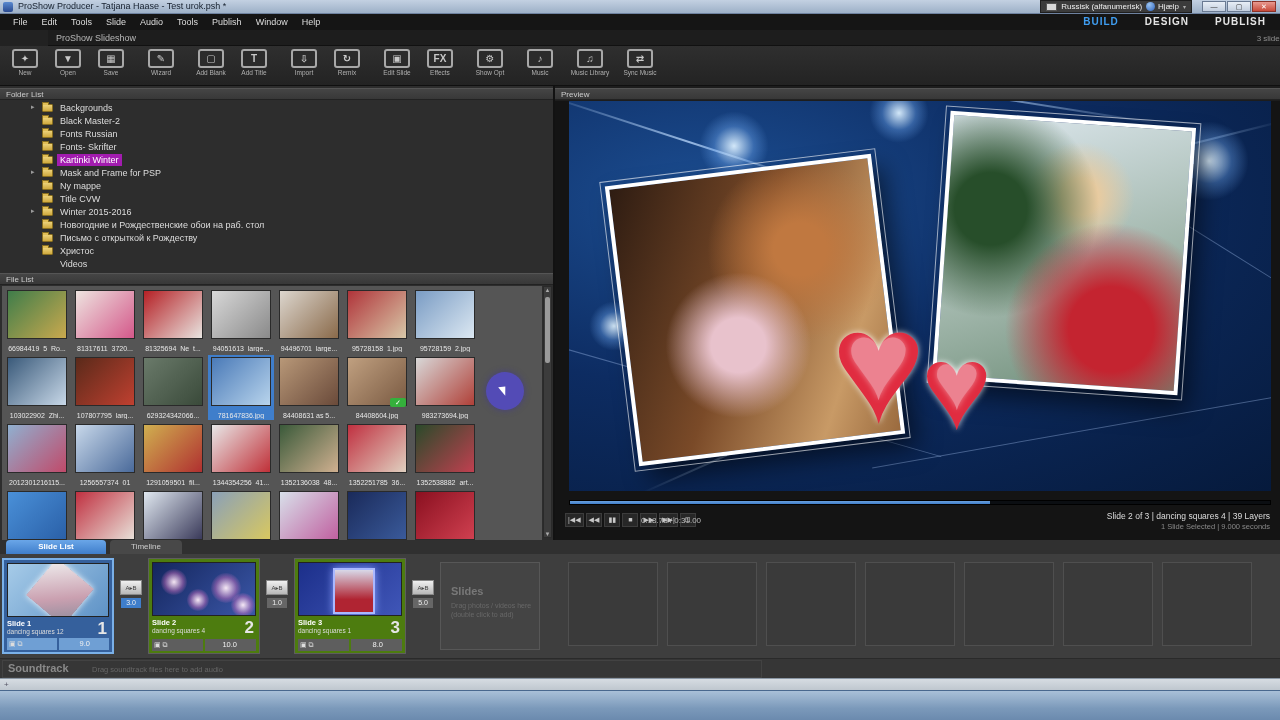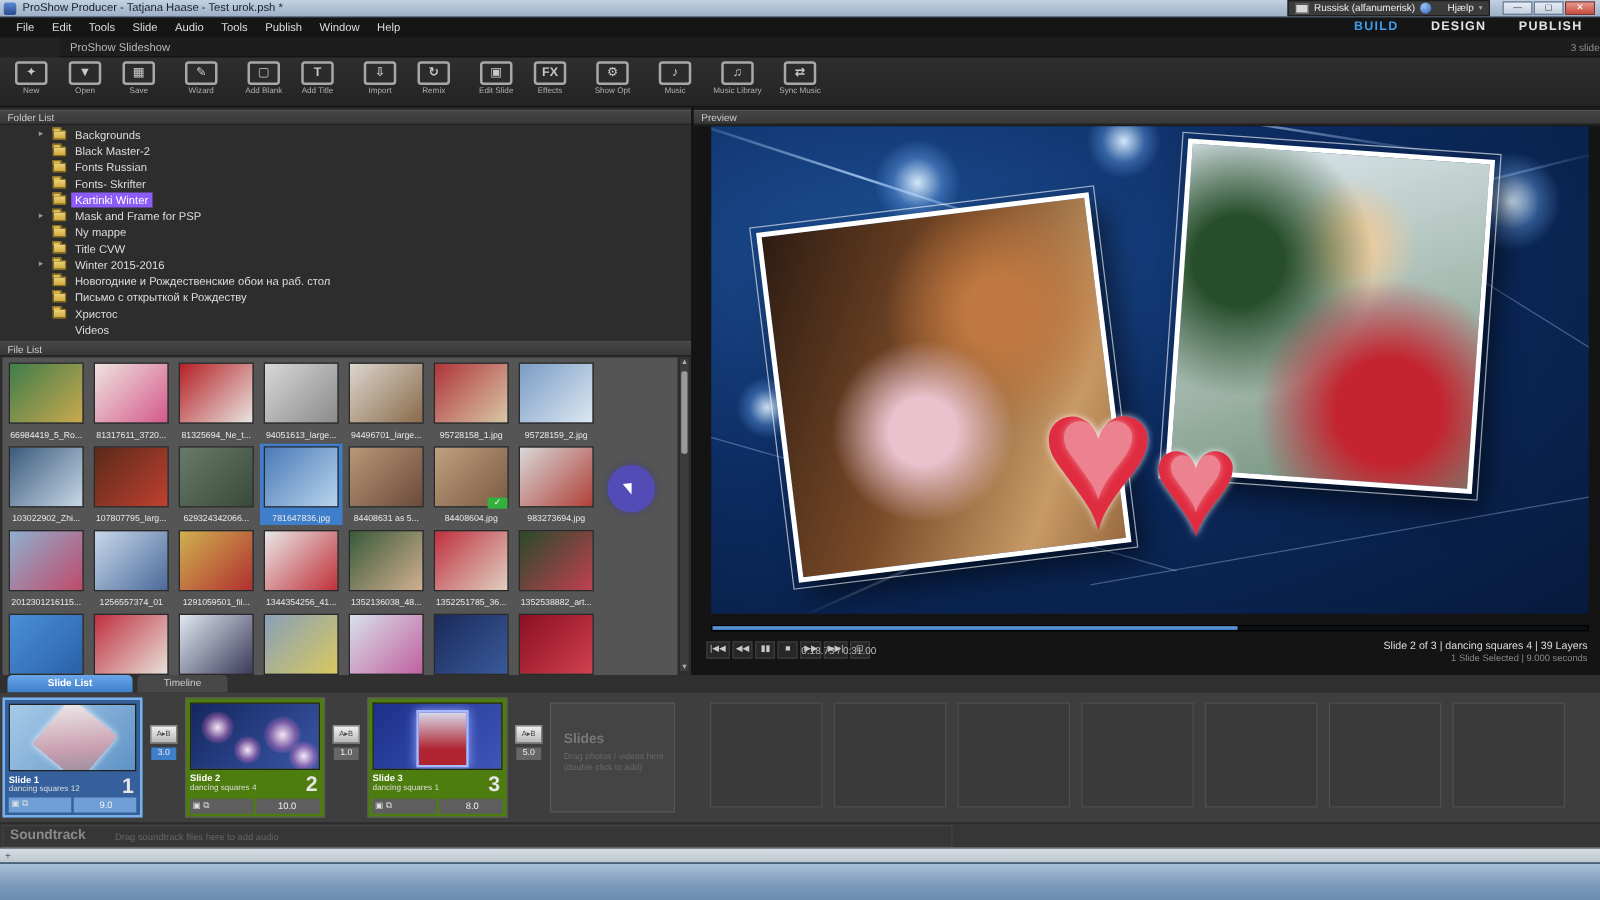--- a/index.html
+++ b/index.html
@@ -6,21 +6,21 @@
   html,body{width:1280px;height:720px;overflow:hidden;background:#222;
     font-family:"Liberation Sans","DejaVu Sans",sans-serif;}
   .abs{position:absolute;}
   
   #titlebar{left:0;top:0;width:1280px;height:14px;background:linear-gradient(#c3d1e2,#9db0c7);border-bottom:1px solid #6e82a0;}
   #app-ico{left:3px;top:2px;width:10px;height:10px;background:linear-gradient(#5a8ad0,#2a4a90);border-radius:2px;}
   #win-title{left:18px;top:1px;font-size:9px;color:#16202e;white-space:nowrap;}
   #langbar{right:88px;top:0;height:13px;background:#3b3b3b;border:1px solid #1e1e1e;display:flex;align-items:center;padding:0 5px;gap:4px;}
   #langbar .kb{width:11px;height:8px;background:#d8d8d8;border:1px solid #555;}
   #langbar span{font-size:8px;color:#eee;white-space:nowrap;}
-  #helpchip{display:flex;align-items:center;gap:13px;}
+  #helpchip{display:flex;align-items:center;gap:3px;}
   #helpchip .orb{width:9px;height:9px;border-radius:50%;background:radial-gradient(circle at 35% 30%,#9cc4f0,#2a62c0);}
   .winbtn{top:1px;width:24px;height:11px;border:1px solid #6a7a92;background:linear-gradient(#e8eef6,#c2cede);font-size:7px;line-height:9px;text-align:center;color:#333;}
   #btn-close{background:linear-gradient(#e89a90,#c84a3a);color:#fff;border-color:#8a3228;}
   
   #menubar{left:0;top:14px;width:1280px;height:16px;background:#151515;display:flex;align-items:center;}
   #menu-items{display:flex;margin-left:6px;gap:0;}
   #menu-items span{font-size:9px;color:#ddd;padding:0 7px;line-height:16px;}
   #menu-modes{position:absolute;right:14px;top:0;display:flex;gap:26px;}
   #menu-modes span{font-size:10px;font-weight:bold;letter-spacing:1px;color:#e4e4e4;line-height:16px;}
   #menu-modes span.active{color:#3f9df0;}
@@ -37,21 +37,21 @@
   
   .phdr{height:12px;background:linear-gradient(#454545,#383838);border-top:1px solid #555;border-bottom:1px solid #222;font-size:8px;color:#ccc;padding:1px 0 0 6px;}
   #leftpanel{left:0;top:86px;width:553px;height:454px;background:#2d2d2d;}
   #folderhdr{position:absolute;left:0;top:2px;width:553px;}
   #foldertree{position:absolute;left:0;top:15px;width:553px;height:170px;overflow:hidden;margin-left:24px;}
   .frow{position:relative;height:13px;padding-left:33px;display:flex;align-items:center;white-space:nowrap;}
   .frow .arr{position:absolute;left:7px;top:2px;font-size:7px;color:#9a9a9a;}
   .frow .fic{position:absolute;left:18px;top:3px;width:11px;height:8px;background:linear-gradient(#ecd27a,#cfa93e);border:1px solid #8a7020;border-radius:1px;}
   .frow .fic::before{content:"";position:absolute;top:-3px;left:-1px;width:5px;height:2px;background:#e0bd55;border:1px solid #8a7020;border-bottom:none;}
   .frow .flabel{font-size:9px;color:#ddd;padding:0 3px;line-height:12px;}
-  .frow.sel .flabel{background:#8b5cf6;color:#fff;}
+  .frow.sel .flabel{background:#a21caf;color:#fff;}
   #filehdr{position:absolute;left:0;top:187px;width:553px;}
   #filegrid{position:absolute;left:2px;top:200px;width:540px;height:254px;overflow:hidden;background:#555;display:flex;flex-wrap:wrap;align-content:flex-start;padding:2px 0 0 2px;}
   .fcell{width:66px;height:65px;margin:0 2px 2px 0;background:#555;position:relative;}
   .fcell.sel{background:#3f7ecb;}
   .fcell .fimg{position:absolute;left:3px;top:2px;width:60px;height:49px;border:1px solid #2a2a2a;}
   .fcell .fname{position:absolute;left:0;bottom:1px;width:100%;font-size:7px;color:#e8e8e8;text-align:center;white-space:nowrap;overflow:hidden;}
   .fcell .badge{position:absolute;right:4px;bottom:13px;width:16px;height:9px;background:#35b03c;border-radius:2px;color:#fff;font-size:7px;line-height:9px;text-align:center;}
   #filescroll{position:absolute;right:1px;top:200px;width:9px;height:252px;background:#3c3c3c;border:1px solid #2a2a2a;}
   #filescroll .sthumb{position:absolute;left:1px;top:10px;width:5px;height:66px;background:#9a9a9a;border-radius:2px;}
   #filescroll .sarr{position:absolute;left:0;width:7px;font-size:6px;color:#aaa;text-align:center;}

